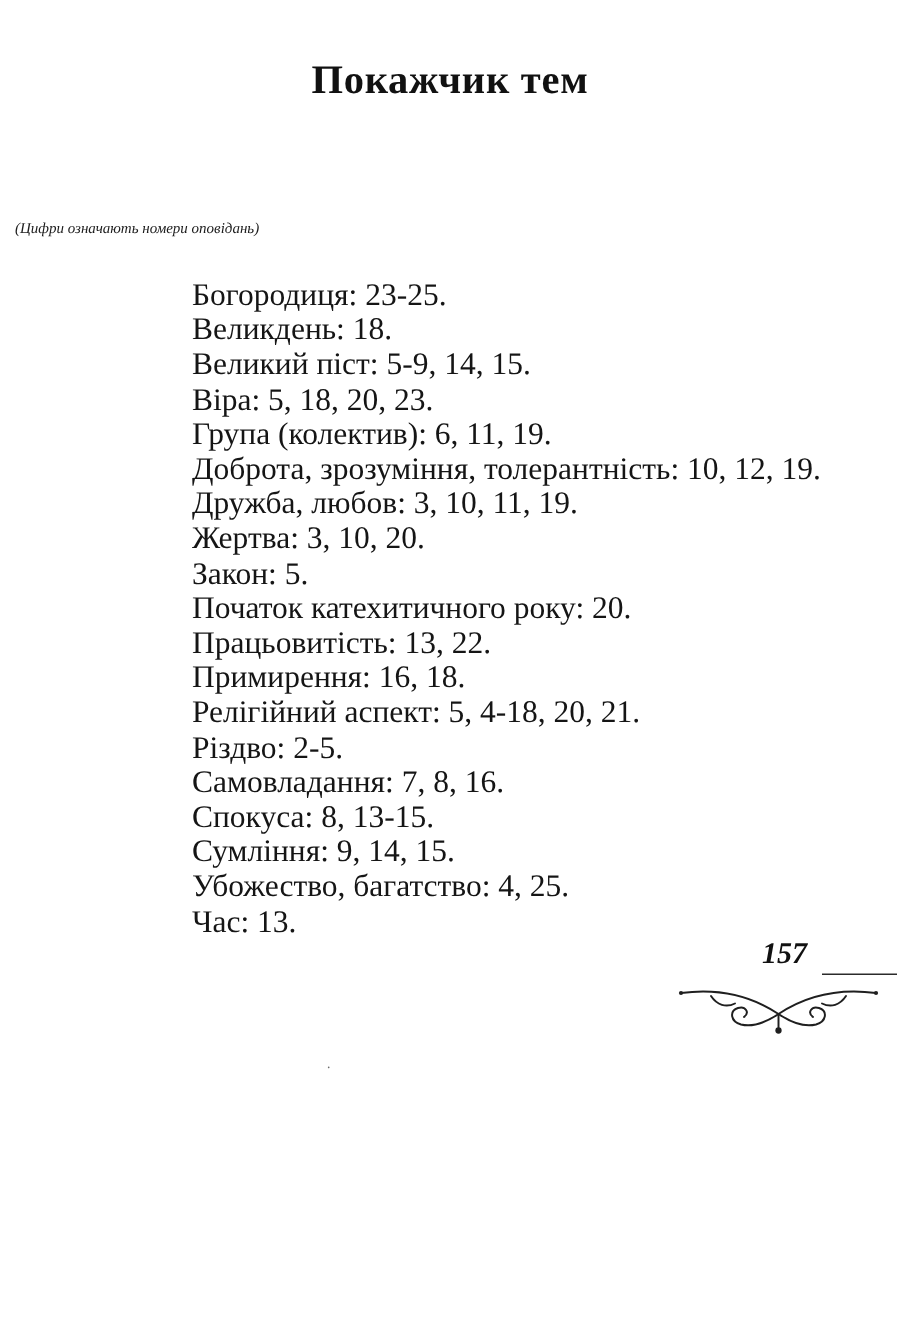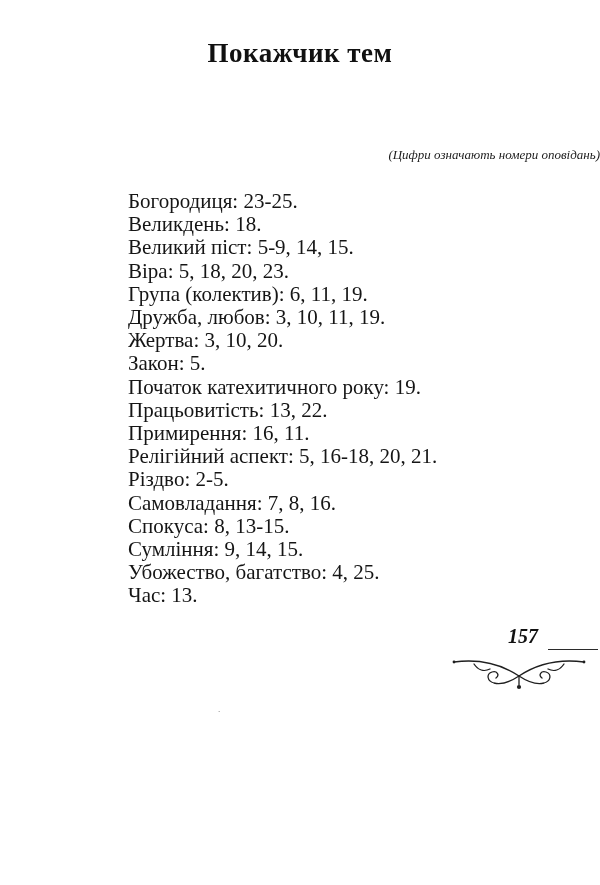--- a/index.html
+++ b/index.html
@@ -24,27 +24,27 @@
   .page-title {
     text-align: center;
     font-size: 27px;
     font-weight: bold;
     letter-spacing: 0.5px;
     margin: 0;
     padding-top: 38px;
     color: #111111;
   }
   .subtitle {
-    text-align: right;
+    text-align: left;
     font-style: italic;
-    font-size: 13px;
+    font-size: 10px;
     color: #1c1c1c;
     margin: 0;
     padding-top: 78px;
-    padding-left: 22px;
+    padding-left: 10px;
   }
   .index-list {
     list-style: none;
     margin: 0;
     padding: 0;
     padding-top: 27px;
     padding-left: 128px;
   }
   .index-list li {
     font-size: 21px;
@@ -101,27 +101,28 @@
   <h1 class="page-title">Покажчик тем</h1>
 
   <p class="subtitle">(Цифри означають номери оповідань)</p>
 
   <ul class="index-list">
     <li>Богородиця: 23-25.</li>
     <li>Великдень: 18.</li>
     <li>Великий піст: 5-9, 14, 15.</li>
     <li>Віра: 5, 18, 20, 23.</li>
     <li>Група (колектив): 6, 11, 19.</li>
+    <li>Доброта, зрозуміння, толерантність: 10, 12, 19.</li>
     <li>Дружба, любов: 3, 10, 11, 19.</li>
     <li>Жертва: 3, 10, 20.</li>
     <li>Закон: 5.</li>
-    <li>Початок катехитичного року: 19.</li>
+    <li>Початок катехитичного року: 20.</li>
     <li>Працьовитість: 13, 22.</li>
-    <li>Примирення: 16, 11.</li>
-    <li>Релігійний аспект: 5, 16-18, 20, 21.</li>
+    <li>Примирення: 16, 18.</li>
+    <li>Релігійний аспект: 5, 4-18, 20, 21.</li>
     <li>Різдво: 2-5.</li>
     <li>Самовладання: 7, 8, 16.</li>
     <li>Спокуса: 8, 13-15.</li>
     <li>Сумління: 9, 14, 15.</li>
     <li>Убожество, багатство: 4, 25.</li>
     <li>Час: 13.</li>
   </ul>
 
   <div class="footer">
     <div class="page-number">157</div>

